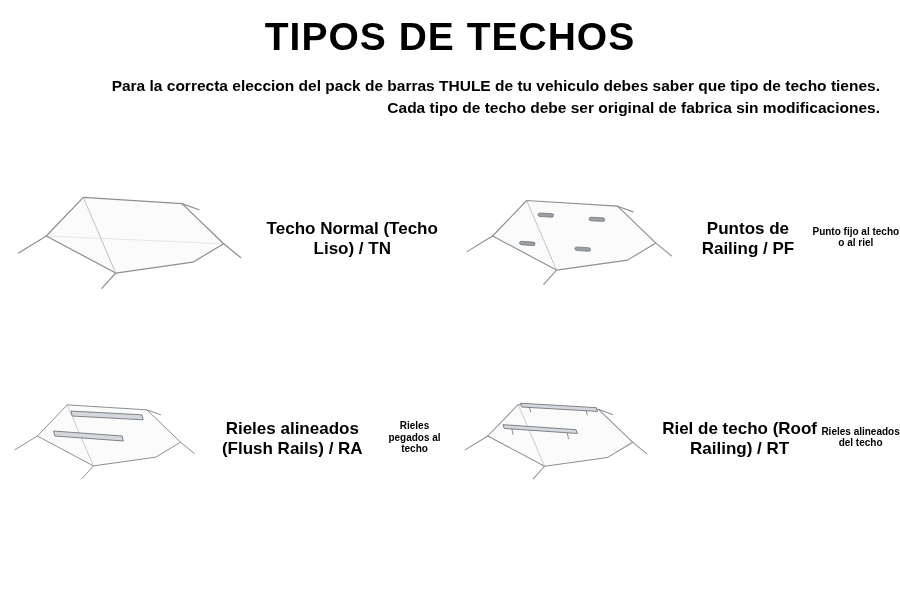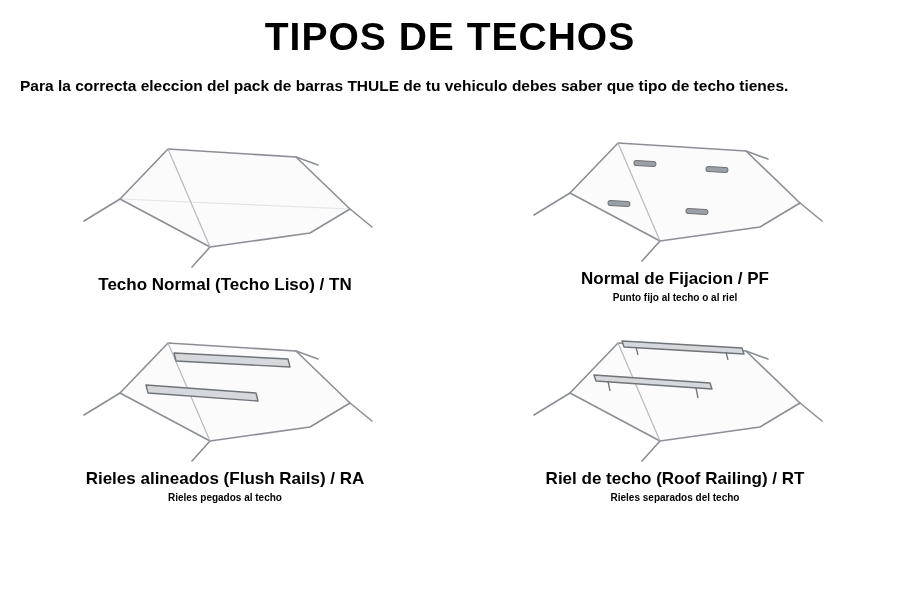--- a/index.html
+++ b/index.html
@@ -22,38 +22,38 @@
   }
   .title {
     text-align: center;
     font-size: 39px;
     font-weight: bold;
     letter-spacing: 1px;
     margin: 16px 0 10px 0;
     line-height: 1.1;
   }
   .subtitle-block {
-    text-align: left;
+    text-align: right;
     font-size: 15.5px;
     font-weight: bold;
     line-height: 1.45;
     margin: 16px auto;
     width: 860px;
   }
   .grid {
     position: relative;
     margin-top: 10px;
     display: grid;
     grid-template-columns: 450px 450px;
     grid-template-rows: 200px 200px;
   }
   .cell {
     position: relative;
     display: flex;
-    flex-direction: column;
+    flex-direction: row;
     align-items: center;
     justify-content: center;
   }
   .art {
     width: 330px;
     height: 140px;
     display: block;
   }
   .cap-main {
     font-size: 17px;
@@ -106,20 +106,21 @@
 </style>
 </head>
 <body>
 
 <div class="page">
 
   <div class="title">TIPOS DE TECHOS</div>
 
   <div class="subtitle-block">
     <div>Para la correcta eleccion del pack de barras THULE de tu vehiculo debes saber que tipo de techo tienes.</div>
+    <div>Cada tipo de techo debe ser original de fabrica sin modificaciones.</div>
   </div>
 
   <div class="grid">
 
     <div class="cell">
       <svg class="art" viewBox="0 0 330 140">
         <path class="roof-fill" d="M60 70 L108 20 L236 28 L290 80 L250 104 L150 118 Z"></path>
         <path class="roof-line" d="M60 70 L24 92"></path>
         <path class="roof-line" d="M150 118 L132 138"></path>
         <path class="roof-line" d="M290 80 L312 98"></path>
@@ -139,21 +140,21 @@
         <path class="roof-line" d="M290 80 L312 98"></path>
         <path class="roof-line" d="M236 28 L258 36"></path>
         <path class="seam" d="M108 20 L150 118"></path>
         <g>
           <rect class="fix-point" x="124" y="38" width="22" height="5" rx="2.5" transform="rotate(3 135 40)"></rect>
           <rect class="fix-point" x="196" y="44" width="22" height="5" rx="2.5" transform="rotate(3 207 46)"></rect>
           <rect class="fix-point" x="98" y="78" width="22" height="5" rx="2.5" transform="rotate(4 109 80)"></rect>
           <rect class="fix-point" x="176" y="86" width="22" height="5" rx="2.5" transform="rotate(4 187 88)"></rect>
         </g>
       </svg>
-      <div class="cap-main">Normal de Fijacion / PF</div>
+      <div class="cap-main">Puntos de Railing / PF</div>
       <div class="cap-sub">Punto fijo al techo o al riel</div>
     </div>
 
     <div class="cell">
       <svg class="art" viewBox="0 0 330 140">
         <path class="roof-fill" d="M60 70 L108 20 L236 28 L290 80 L250 104 L150 118 Z"></path>
         <path class="roof-line" d="M60 70 L24 92"></path>
         <path class="roof-line" d="M150 118 L132 138"></path>
         <path class="roof-line" d="M290 80 L312 98"></path>
         <path class="roof-line" d="M236 28 L258 36"></path>
@@ -178,17 +179,17 @@
         <g>
           <path class="rail-fill" d="M112 18 L232 25 L234 31 L114 24 Z"></path>
           <path class="rail-dark" d="M126 24 L128 32"></path>
           <path class="rail-dark" d="M216 29 L218 37"></path>
           <path class="rail-fill" d="M84 52 L200 60 L202 66 L86 58 Z"></path>
           <path class="rail-dark" d="M98 58 L100 68"></path>
           <path class="rail-dark" d="M186 65 L188 75"></path>
         </g>
       </svg>
       <div class="cap-main">Riel de techo (Roof Railing) / RT</div>
-      <div class="cap-sub">Rieles separados del techo</div>
+      <div class="cap-sub">Rieles alineados del techo</div>
     </div>
 
   </div>
 </div>
 
 </body></html>

